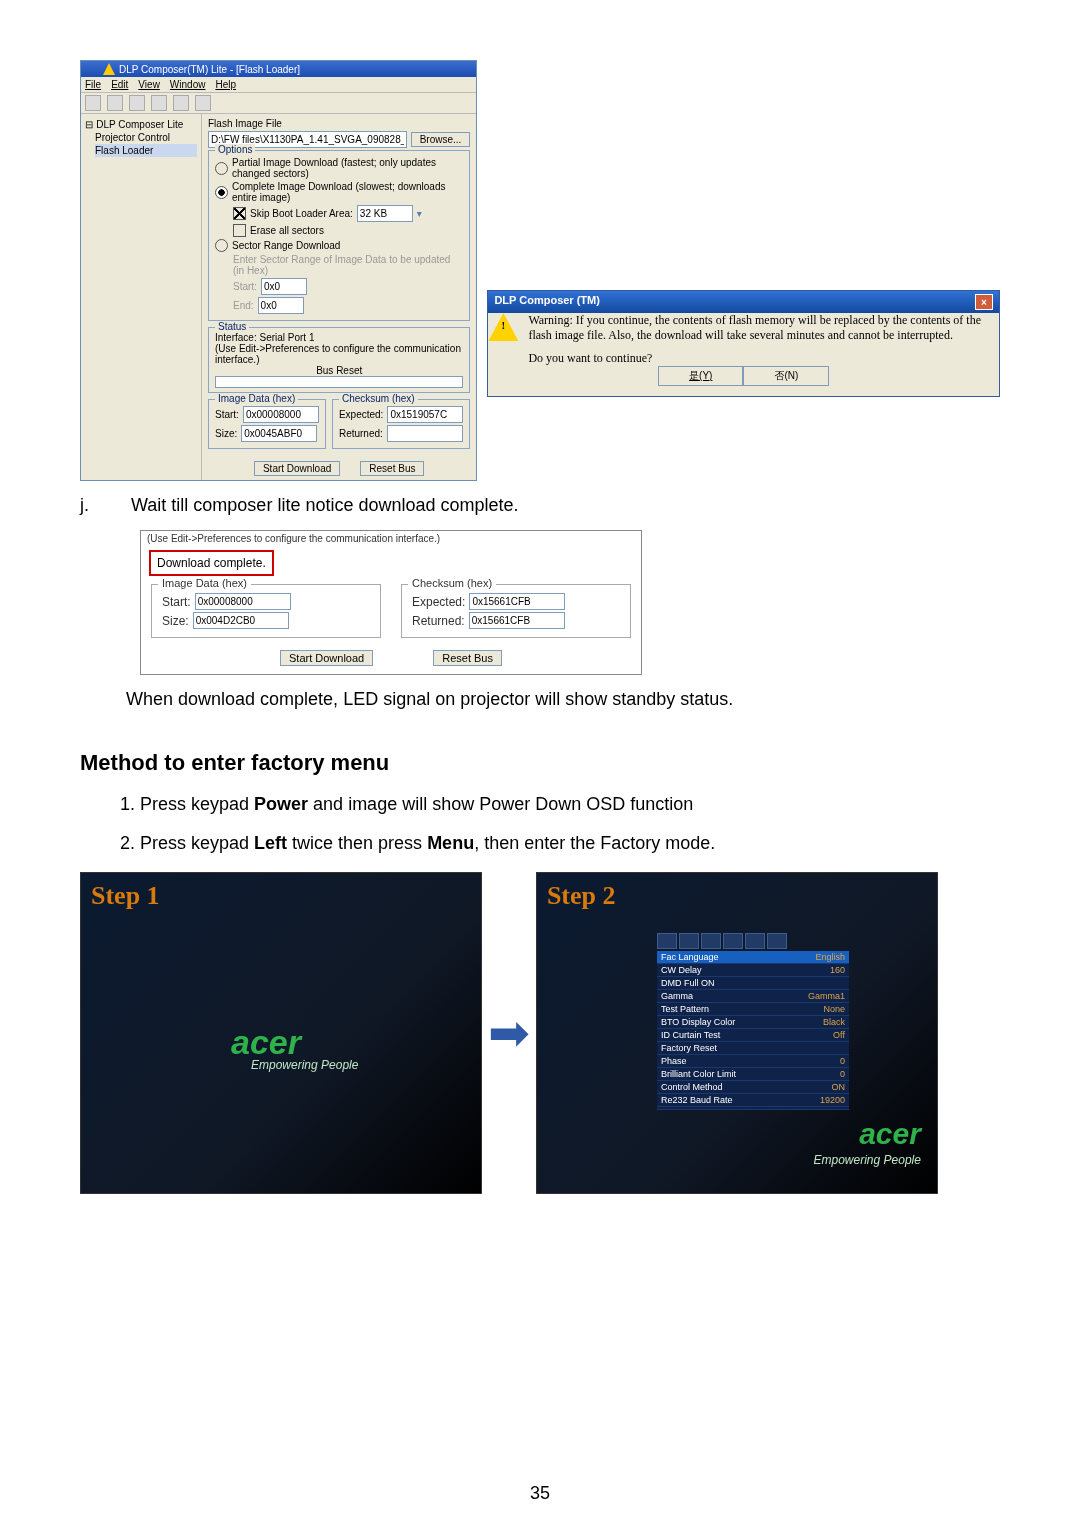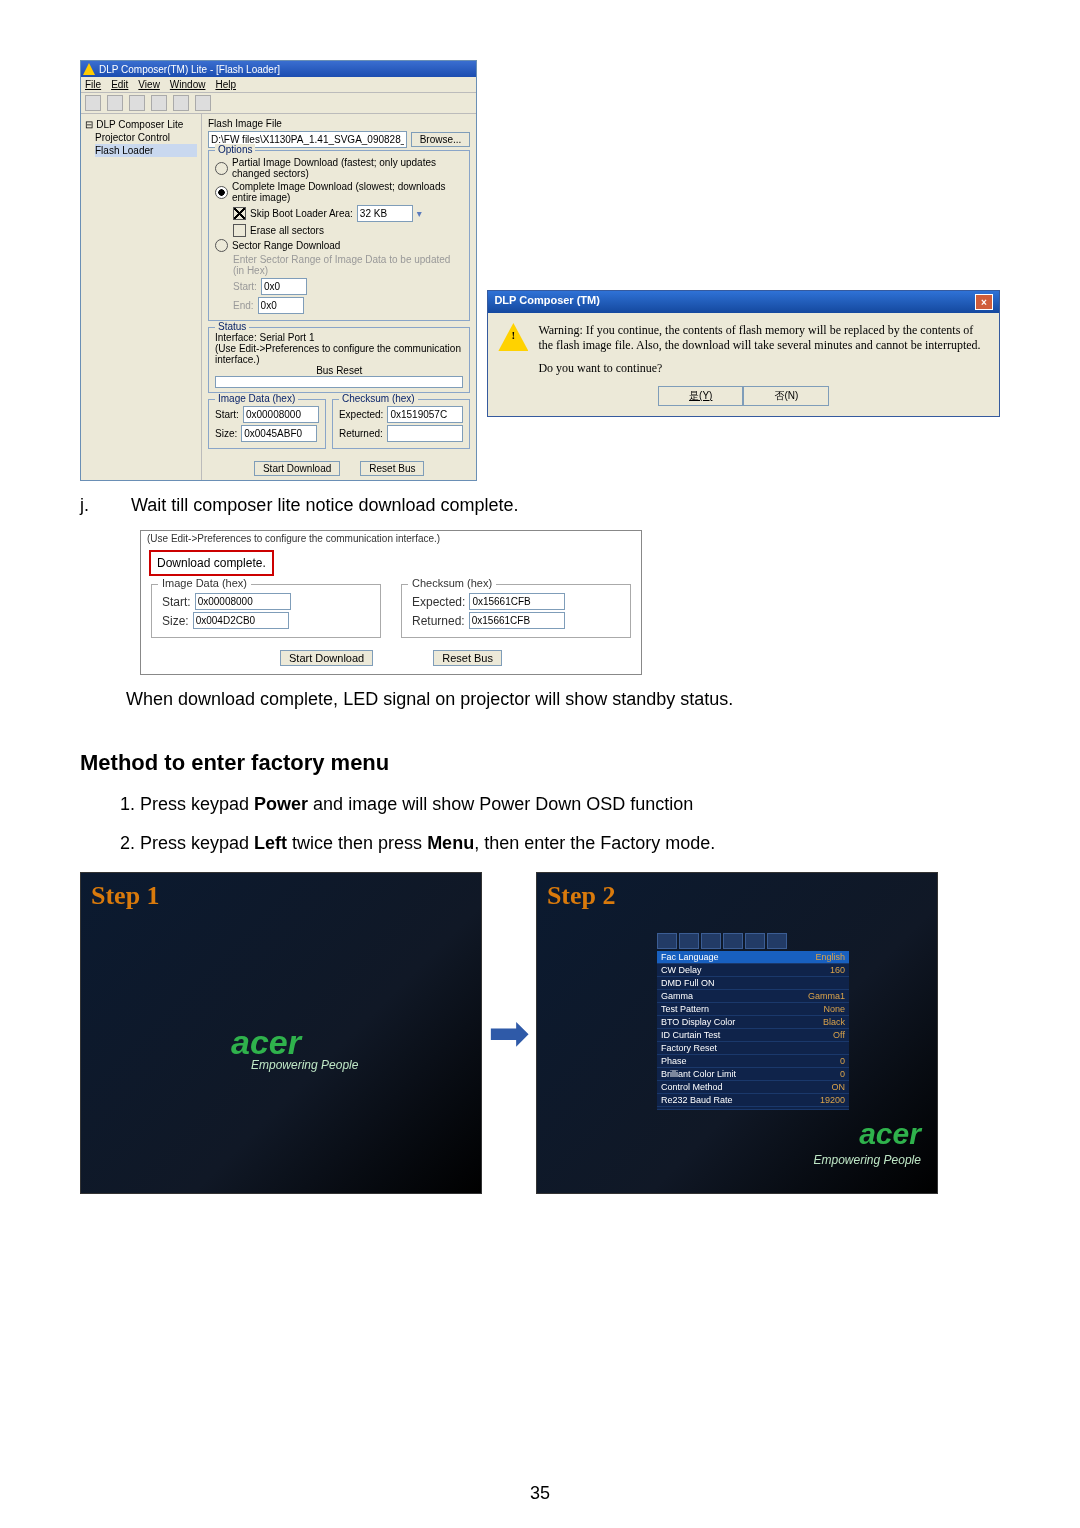--- a/index.html
+++ b/index.html
@@ -1,20 +1,20 @@
 <!DOCTYPE html>
 <html><head>
 <meta charset="utf-8">
 <style>
   body{margin:0;background:#f3f3f3;font-family:Arial,Helvetica,sans-serif;font-size:14px;color:#000;display:flex;justify-content:center}
   .page{width:1080px;height:1528px;background:#fff;box-sizing:border-box;padding:60px 80px;position:relative}
   .top-row{display:flex;gap:10px;align-items:flex-start}
   
   .app{width:430px;border:1px solid #6a8fb5;font-size:10px;background:#ece9d8;color:#000}
-  .titlebar{background:linear-gradient(#3a6ed0,#1c4db0);color:#fff;padding:2px 2px;display:flex;align-items:center;gap:4px}
+  .titlebar{background:linear-gradient(#3a6ed0,#1c4db0);color:#fff;padding:2px 22px;display:flex;align-items:center;gap:4px}
   .titlebar .ico{width:12px;height:12px;background:#ffcc00;clip-path:polygon(50% 0,100% 100%,0 100%)}
   .menubar{background:#ece9d8;padding:2px 4px;display:flex;gap:10px;border-bottom:1px solid #bbb}
   .menubar span{text-decoration:underline}
   .toolbar{background:#ece9d8;padding:2px 4px;display:flex;gap:6px;border-bottom:1px solid #bbb}
   .toolbar i{width:14px;height:14px;background:#ddd;border:1px solid #aaa}
   .body{display:flex}
   .tree{width:112px;border-right:1px solid #bbb;padding:4px}
   .tree .node{padding:1px 0}
   .tree .sub{margin-left:10px}
   .tree .sel{background:#c9d8ef}
@@ -29,21 +29,21 @@
   .radio.sel{background:radial-gradient(#000 40%,#fff 42%)}
   .chk{border:1px solid #555}
   .chk.sel{background:linear-gradient(45deg,transparent 45%,#000 45%,#000 55%,transparent 55%),linear-gradient(-45deg,transparent 45%,#000 45%,#000 55%,transparent 55%)}
   .muted{color:#999}
   .status .bar{height:10px;border:1px solid #7f9db9;background:#fff}
   .sub-row{margin-left:18px}
   
   .dialog{width:570px;border:1px solid #355a9e;margin-top:230px;font-size:11px;background:#ece9d8}
   .dlg-title{background:linear-gradient(#2f72d6,#14489e);color:#fff;padding:3px 6px;font-weight:bold;display:flex;justify-content:space-between}
   .dlg-title .x{width:16px;height:14px;background:#d05d3a;border:1px solid #fff;color:#fff;display:flex;align-items:center;justify-content:center;font-size:10px}
-  .dlg-body{display:flex;gap:10px;padding:10px}
+  .dlg-body{display:flex;gap:10px;padding:0}
   .dlg-body .warn{width:30px;height:28px;flex:0 0 30px;background:#ffd200;clip-path:polygon(50% 0,100% 100%,0 100%);position:relative}
   .dlg-body .warn::after{content:"!";position:absolute;left:0;right:0;text-align:center;top:6px;font-weight:bold;font-family:"Times New Roman",serif}
   .dlg-btns{display:flex;justify-content:center;padding:0 10px 10px}
   .dlg-btns .btn{padding:2px 30px}
   
   .letter{display:inline-block;width:46px}
   .complete{border:1px solid #888;width:500px;margin-left:60px;font-size:12px;color:#333}
   .complete .hint{font-size:10px;padding:2px 6px}
   .complete .dlc{border:2px solid #c00;color:#000;padding:4px 6px;margin:4px 8px;display:inline-block}
   .complete .cols{display:flex;gap:20px;padding:4px 10px}

